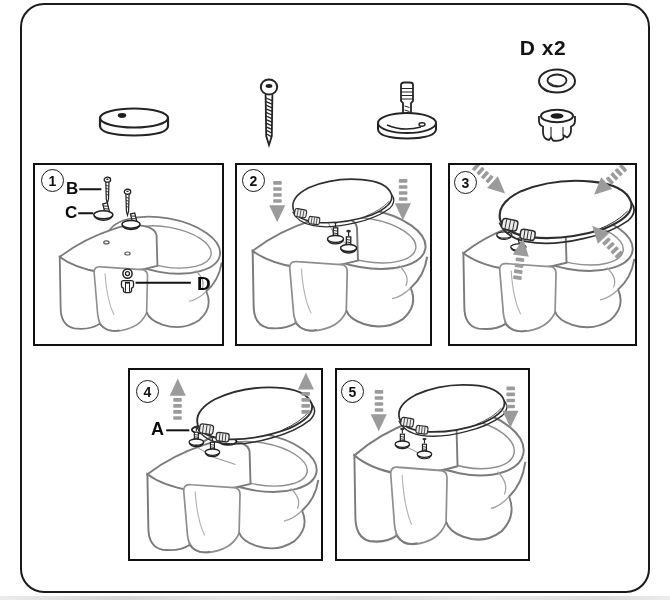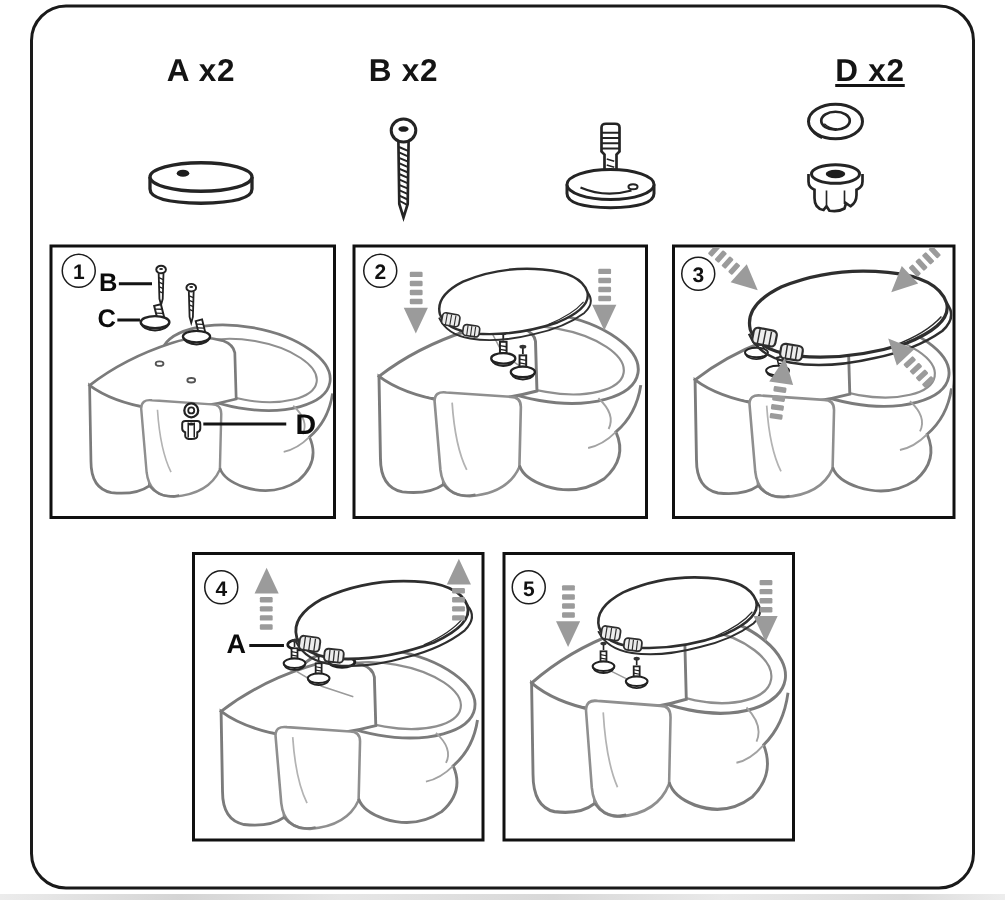--- a/index.html
+++ b/index.html
@@ -91,23 +91,21 @@
         <path d="M1.4,5 L1.9,22 L3,26 L4.1,22 L4.6,5" fill="#fff" stroke="#222" stroke-width="1.2"></path>
         <ellipse cx="3" cy="2.6" rx="3.2" ry="2.5" fill="#fff" stroke="#222" stroke-width="1.3"></ellipse>
         <ellipse cx="3" cy="2.2" rx="1.3" ry="0.7" fill="#222"></ellipse>
         <path d="M1.6,8 L4.4,9.2 M1.6,11 L4.4,12.2 M1.6,14 L4.4,15.2 M1.7,17 L4.3,18.2" stroke="#222" stroke-width="0.9"></path>
       </g>
     </defs>
   </svg>
 
   <div class="frame"></div>
 
-  <div class="part-label" style="left:74px;">A x2</div>
-  <div class="part-label" style="left:209px;">B x2</div>
-  <div class="part-label" style="left:520px;text-decoration:underline;">D x2</div>
+  <div class="part-label" style="left:483px;">D x2</div>
 
   <svg class="part-icon" style="left:96px;top:106px;" width="76" height="34" viewBox="0 0 76 34">
     <path d="M4,12 L4,20 Q4,29 38,29.5 Q72,29 72,20 L72,12" fill="#fff" stroke="#242424" stroke-width="2.2"></path>
     <ellipse cx="38" cy="12" rx="34" ry="9.5" fill="#fff" stroke="#242424" stroke-width="2.2"></ellipse>
     <ellipse cx="26" cy="9.5" rx="4.2" ry="2.4" fill="#1d1d1d"></ellipse>
   </svg>
 
   <svg class="part-icon" style="left:257px;top:78px;" width="24" height="72" viewBox="0 0 24 72">
     <path d="M8.6,16.2 L9.2,58 L12,67 L14.8,58 L15.4,16.2" fill="#fff" stroke="#242424" stroke-width="1.8"></path>
     <path d="M9,20 L15,22.6 M9,23.6 L15,26.2 M9,27.2 L15,29.8 M9,30.8 L15,33.4 M9,34.4 L15,37 M9,38 L15,40.6 M9,41.6 L15,44.2 M9,45.2 L15,47.8 M9,48.8 L15,51.4 M9.3,52.4 L14.7,55 M9.6,56 L14.4,58.6" stroke="#242424" stroke-width="1.3" fill="none"></path>

